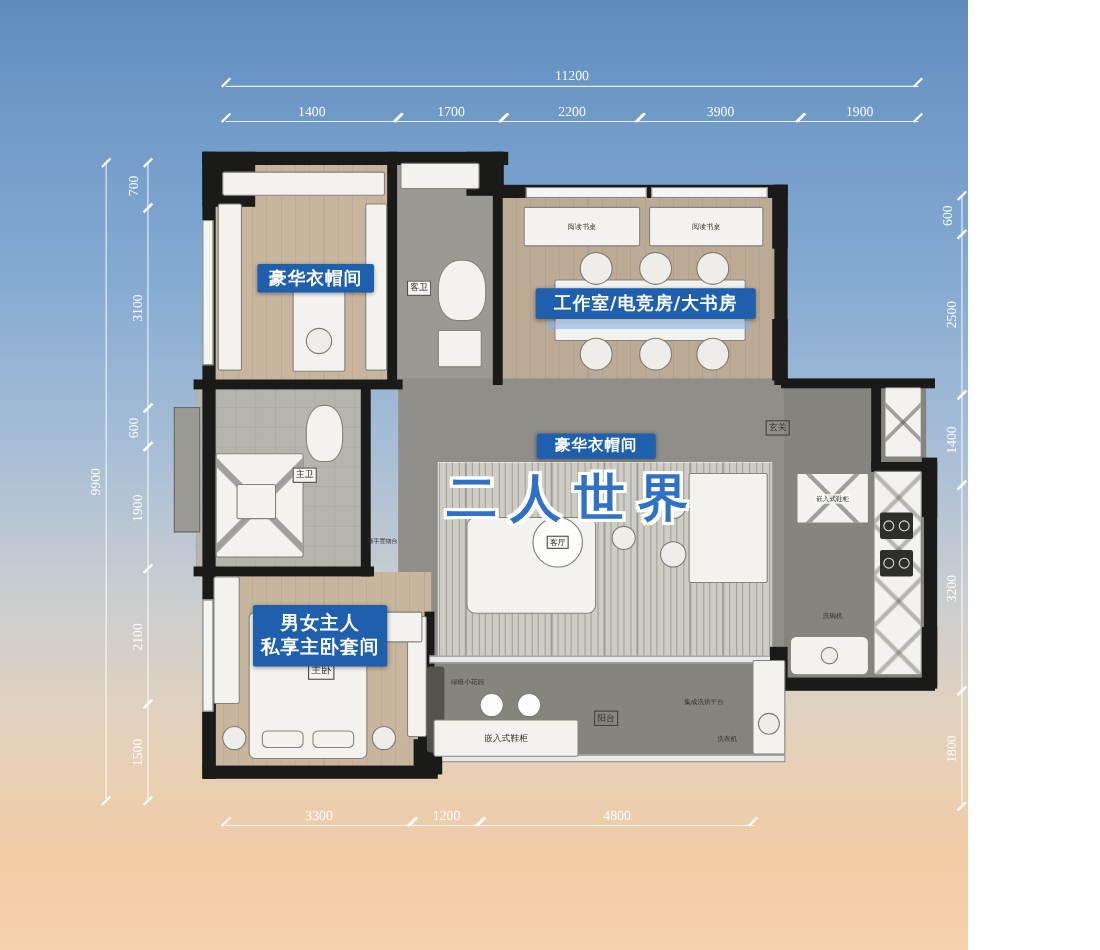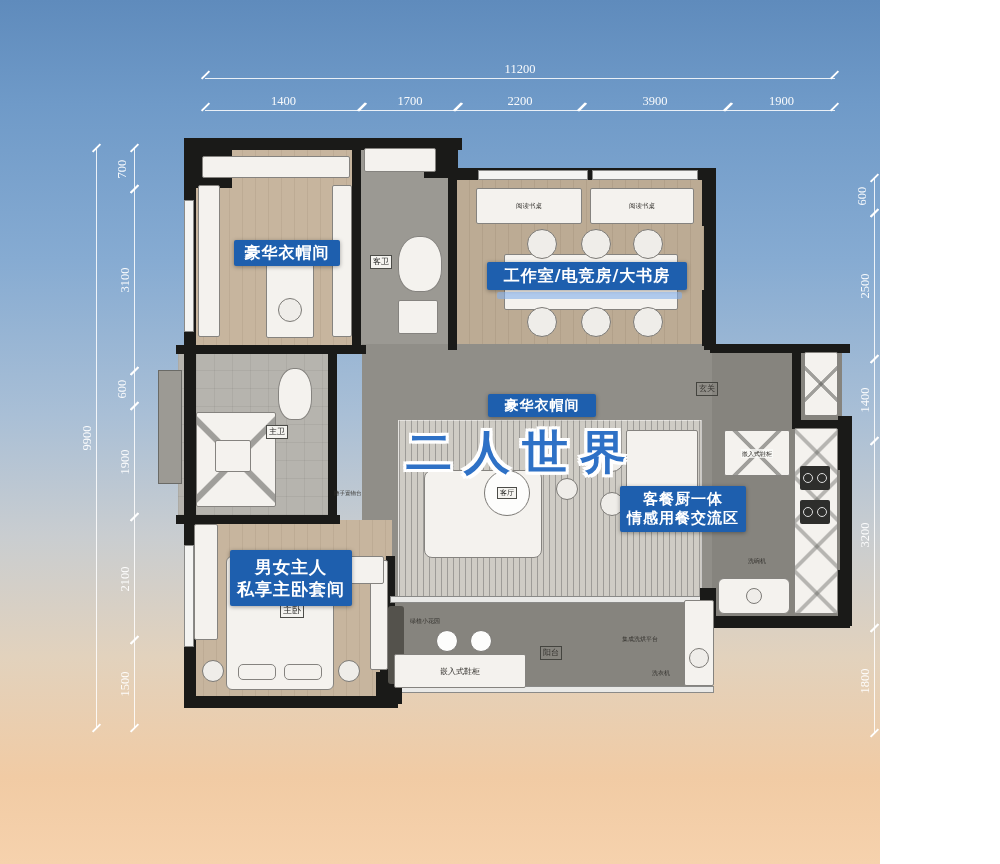--- a/index.html
+++ b/index.html
@@ -152,20 +152,36 @@
   </div>
   <div class="abs dim" style="left:898px;top:178px">
     <div class="vdim">
         <div class="vseg" style="height:555px">
           <span class="n">9500</span>
           <span class="ln"></span>
         </div>
       </div>
   </div>
 
+  <div class="abs dim" style="left:205px;top:738px">
+    <div class="hdim">
+      <div class="hseg" style="width:170px">
+          <span class="n">3300</span>
+          <span class="ln"></span>
+        </div>
+      <div class="hseg" style="width:62px">
+          <span class="n">1200</span>
+          <span class="ln"></span>
+        </div>
+      <div class="hseg" style="width:248px">
+          <span class="n">4800</span>
+          <span class="ln"></span>
+        </div>
+    </div>
+  </div>
 
   <div class="abs wood" style="left:190px;top:145px;width:170px;height:205px"></div>
   <div class="abs gray" style="left:360px;top:140px;width:96px;height:210px"></div>
   <div class="abs wood2" style="left:456px;top:176px;width:252px;height:168px"></div>
   <div class="abs gray2" style="left:362px;top:344px;width:350px;height:260px"></div>
   <div class="abs gray3" style="left:712px;top:348px;width:130px;height:272px"></div>
   <div class="abs tile" style="left:178px;top:352px;width:154px;height:168px"></div>
   <div class="abs wood" style="left:190px;top:520px;width:202px;height:180px"></div>
   <div class="abs gray3" style="left:388px;top:600px;width:324px;height:90px"></div>
   <div class="abs rug" style="left:398px;top:420px;width:302px;height:180px"></div>
@@ -291,24 +307,20 @@
   <div class="abs zlabel" style="left:234px;top:240px;width:106px;height:26px;font-size:16px">
     <span>豪华衣帽间</span>
   </div>
   <div class="abs zlabel" style="left:487px;top:262px;width:200px;height:28px;font-size:16px">
     <span>工作室/电竞房/大书房</span>
   </div>
   <div class="abs zbar" style="left:497px;top:292px;width:185px;height:7px"></div>
   <div class="abs zlabel" style="left:488px;top:394px;width:108px;height:23px;font-size:14px">
     <span>豪华衣帽间</span>
   </div>
-  <div class="abs zlabel" style="left:620px;top:486px;width:126px;height:46px;font-size:15px">
-    <span>客餐厨一体</span>
-    <span>情感用餐交流区</span>
-  </div>
   <div class="abs zlabel" style="left:230px;top:550px;width:122px;height:56px;font-size:17px">
     <span>男女主人</span>
     <span>私享主卧套间</span>
   </div>
 
   <div class="abs btitle" style="left:406px;top:422px">二人世界</div>
 
 </div>
 
 </body></html>

